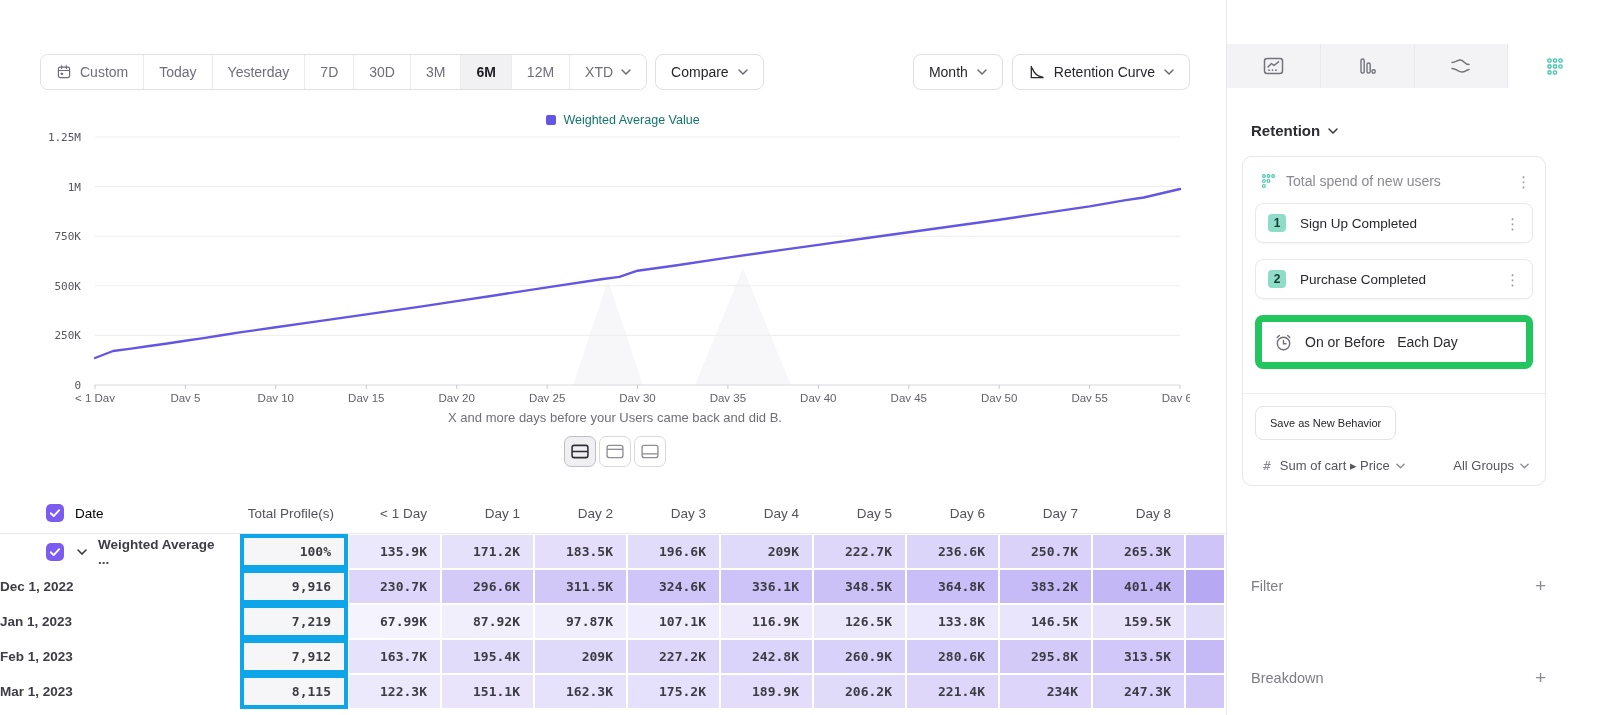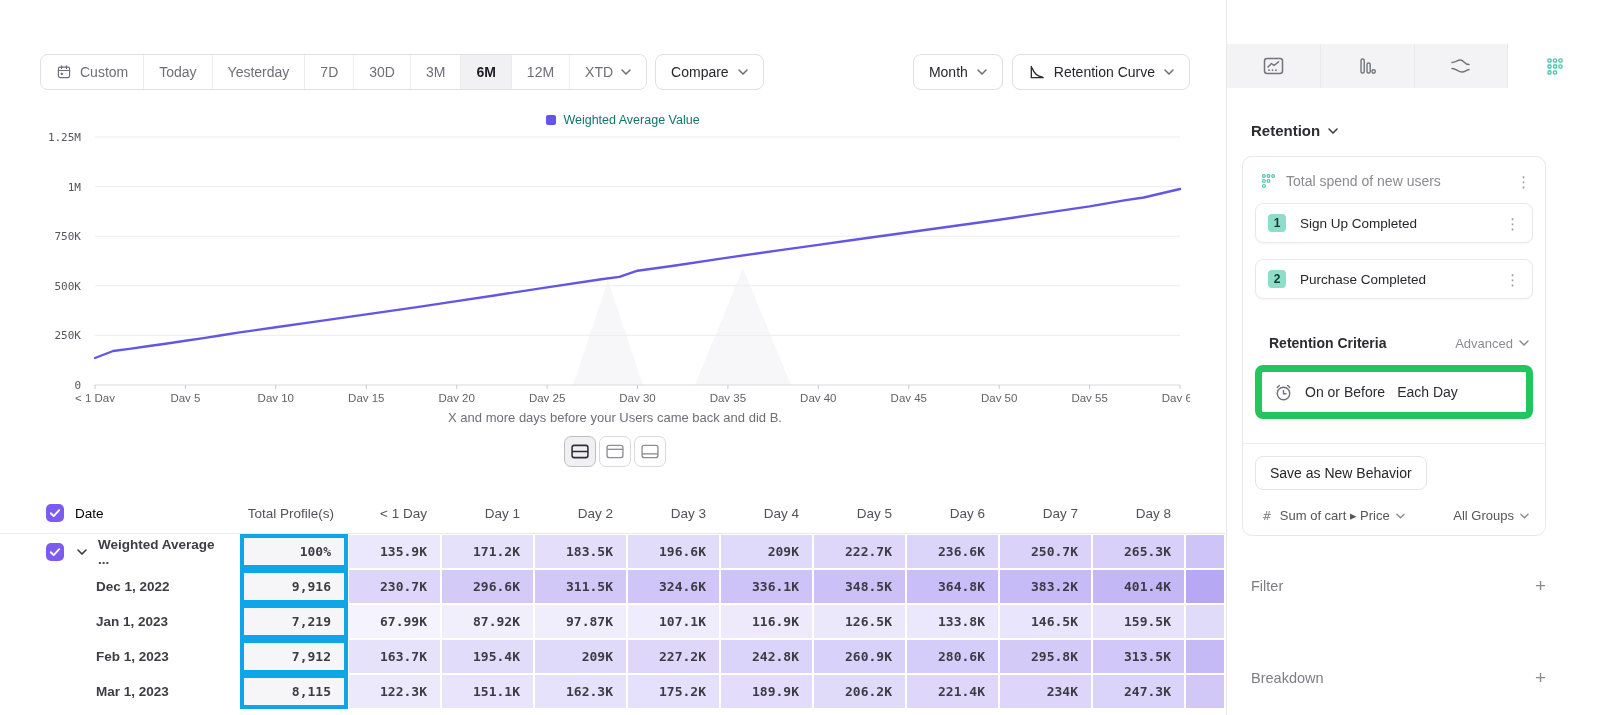--- a/index.html
+++ b/index.html
@@ -47,21 +47,21 @@
   .td.heat{border:1px solid #fff;color:#3c3c44;}
   .td.sliver{padding:0;}
   .num{font-family:"DejaVu Sans Mono",monospace;font-size:13px;}
   .cb{width:18px;height:18px;border-radius:5px;display:inline-flex;align-items:center;justify-content:center;
       cursor:pointer;flex:none;}
   .cb svg{display:block}
   .hcb{position:absolute;left:46px;top:11px;}
   .row-cb{margin-left:46px;}
   .rowchev{margin-left:13px;display:inline-flex;cursor:pointer;}
   .dlabel{margin-left:0;}
-  .trow .dlabel{padding-left:96px;}
+  .trow .dlabel{}
   .trow.summary .dlabel{padding-left:11px;}
 
   
   .sidebar{position:absolute;left:1226px;top:0;width:374px;height:715px;border-left:1px solid #e8e8ec;background:#fff;}
   .tabs{position:absolute;top:0;left:0;right:0;height:44px;display:flex;gap:32px;padding-left:25px;align-items:center;}
   .tab{position:relative;height:44px;display:flex;align-items:center;font-size:14.5px;color:#7a7a83;cursor:pointer;}
   .tab.active{color:#5a50d8;font-weight:bold;}
   .tab.active::after{content:"";position:absolute;left:-2px;right:-6px;bottom:2px;height:3px;background:#5a50d8;border-radius:3px;}
   .icon-row{position:absolute;top:44px;left:0;right:0;height:44px;display:flex;}
   .icon-cell{flex:1;display:flex;align-items:center;justify-content:center;background:#f3f3f6;
@@ -81,21 +81,21 @@
       display:flex;align-items:center;justify-content:center;flex:none;}
   .step-label{font-size:13.5px;color:#26262c;}
   .crit-row{display:flex;align-items:center;padding:20px 16px 14px 26px;}
   .crit-title{font-size:14px;font-weight:bold;color:#2b2b31;}
   .adv{margin-left:auto;display:flex;align-items:center;gap:6px;color:#8b8b94;font-size:13px;cursor:pointer;}
   .cond{display:flex;align-items:center;gap:12px;height:40px;border:7px solid #22c55e;border-radius:8px;
       margin:0 12px;padding:0 12px;cursor:pointer;}
   .cond-strong{font-size:14px;color:#2b2b31;}
   .divider{height:1px;background:#ececef;margin:24px 0 12px 0;}
   .save-btn{display:flex;align-items:center;height:34px;border:1px solid #e4e4e8;border-radius:8px;margin:0 12px 10px 12px;
-      padding:12px 14px;font-size:14px;color:#26262c;background:#fff;cursor:pointer;font-family:"Liberation Sans",sans-serif;}
+      padding:12px 14px;font-size:11px;color:#26262c;background:#fff;cursor:pointer;font-family:"Liberation Sans",sans-serif;}
   .measure{display:flex;align-items:center;gap:9px;padding:8px 16px 0 20px;font-size:13px;color:#55555e;}
   .measure .hash{color:#8b8b94;font-family:"DejaVu Sans Mono",monospace;}
   .measure .grp{margin-left:auto;display:flex;align-items:center;gap:6px;cursor:pointer;color:#55555e;}
   .measure .prop{display:flex;align-items:center;gap:6px;cursor:pointer;}
   .addrow{position:absolute;left:24px;right:55px;display:flex;align-items:center;}
   .addrow .lbl{font-size:14.5px;color:#7d7d86;}
   .plus{margin-left:auto;color:#8b8b94;font-size:19px;font-weight:400;cursor:pointer;line-height:1;}
   svg{display:block}
 </style>
 </head>
@@ -525,29 +525,20 @@
           <span class="badge">1</span>
           <span class="step-label">Sign Up Completed</span>
           <span class="kebab">⋮</span>
         </div>
         <div class="step">
           <span class="badge">2</span>
           <span class="step-label">Purchase Completed</span>
           <span class="kebab">⋮</span>
         </div>
       </div>
-      <div class="crit-row">
-        <span class="crit-title">Retention Criteria</span>
-        <span class="adv">
-          <span>Advanced</span>
-          <svg width="10" height="6" viewBox="0 0 10 6">
-              <path d="M1 1 L5 5 L9 1" fill="none" stroke="#8b8b94" stroke-width="1.5" stroke-linecap="round"></path>
-            </svg>
-        </span>
-      </div>
       <div class="cond">
         <svg width="19" height="19" viewBox="0 0 19 19">
           <circle cx="9.5" cy="10.5" r="6.2" fill="none" stroke="#6f6f78" stroke-width="1.4"></circle>
           <path d="M9.5 7.5 V10.8 H12" fill="none" stroke="#6f6f78" stroke-width="1.4" stroke-linecap="round"></path>
           <path d="M3.2 4.6 L5.3 2.6" fill="none" stroke="#6f6f78" stroke-width="1.4" stroke-linecap="round"></path>
           <path d="M15.8 4.6 L13.7 2.6" fill="none" stroke="#6f6f78" stroke-width="1.4" stroke-linecap="round"></path>
         </svg>
         <span class="cond-strong">On or Before</span>
         <span class="cond-strong">Each Day</span>
       </div>

